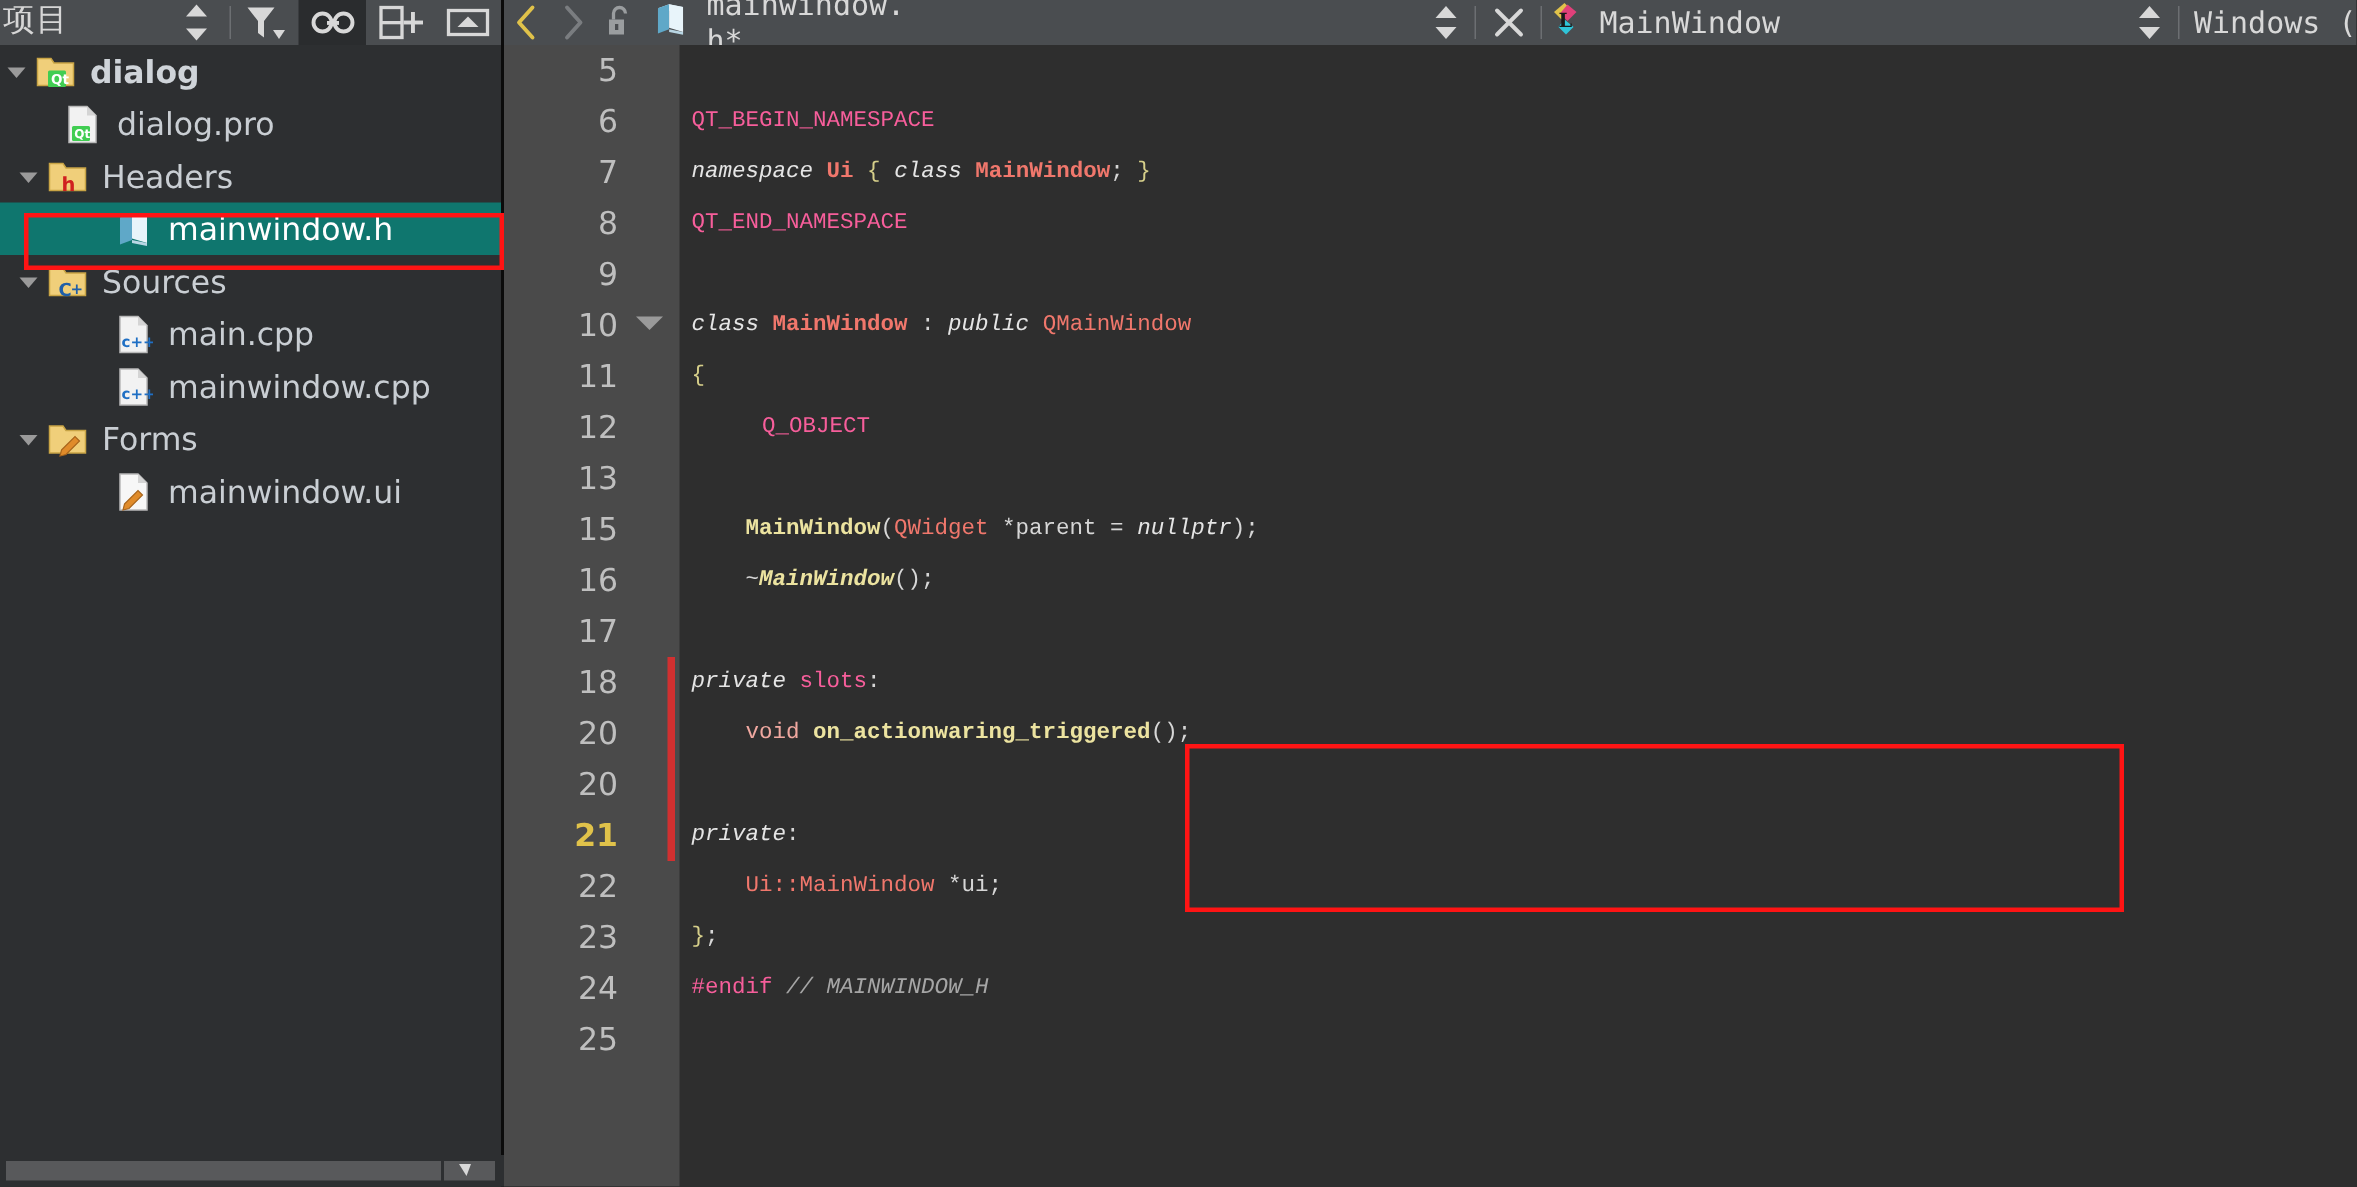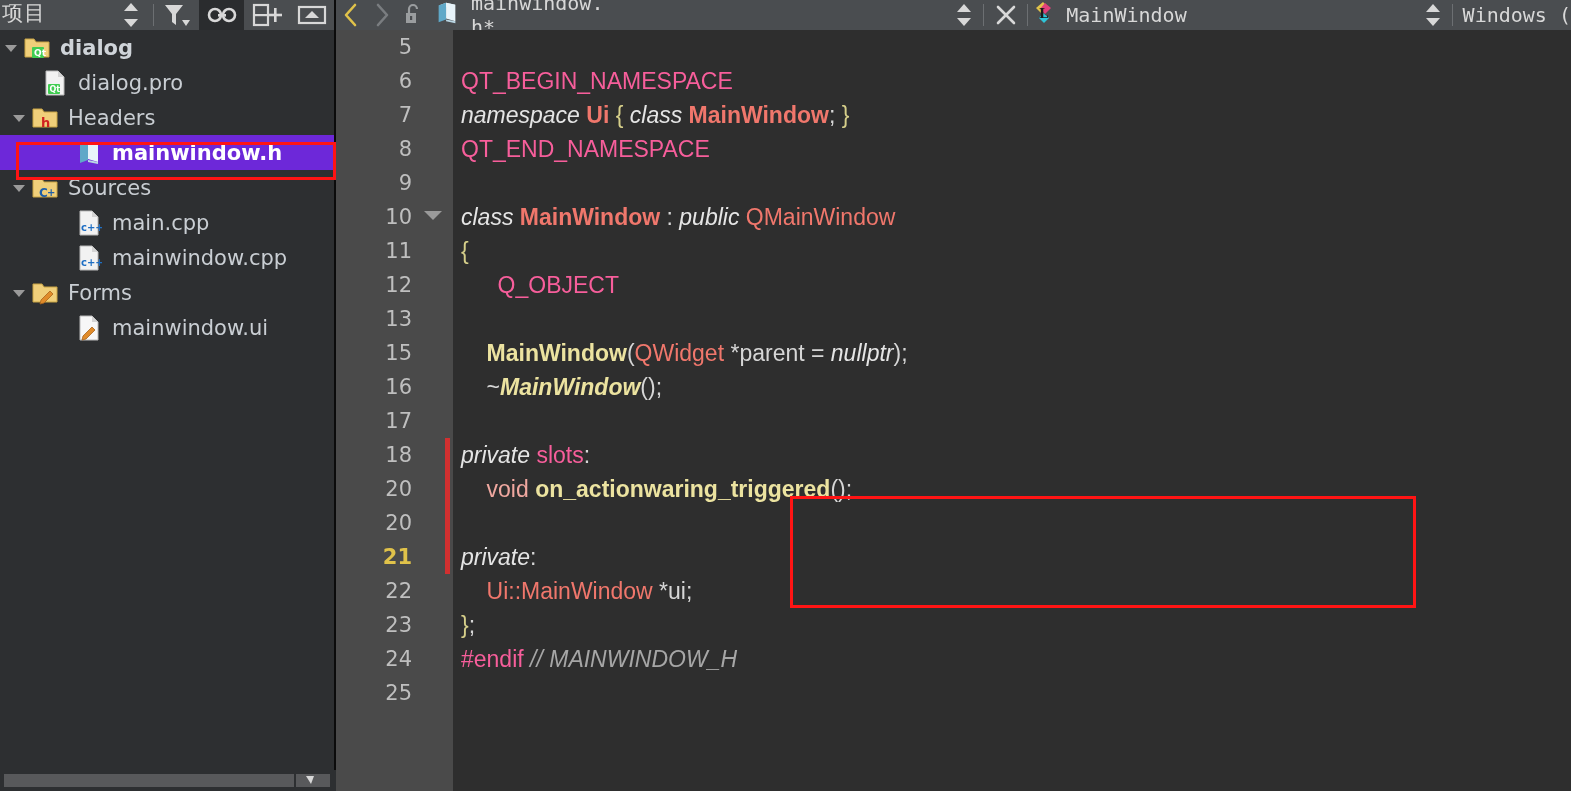--- a/index.html
+++ b/index.html
@@ -20,21 +20,21 @@
   .tb-spacer{flex:1;}
   .tb-btn{width:45px;height:30px;display:flex;align-items:center;justify-content:center;
           position:relative;}
   .tb-btn.active{background:#2a2c2e;}
   .tb-sep{width:1px;height:22px;background:#6c6f72;}
 
   
   .tree{position:absolute;top:30px;left:0;right:0;bottom:36px;overflow:hidden;}
   .trow{position:relative;height:35px;display:flex;align-items:center;color:#c8cdd2;
         font-size:21px;white-space:nowrap;}
-  .trow.selected{background:#6d28d9;font-weight:bold;}
+  .trow.selected{background:#0f766e;}
   .trow .arrow{width:22px;height:35px;display:flex;align-items:center;justify-content:center;}
   .trow .arrow svg{display:block;}
   .ticon{width:30px;height:30px;display:flex;align-items:center;justify-content:center;
          flex:0 0 30px;}
   .tlabel{padding-left:8px;color:#c9ced3;}
   .trow.bold .tlabel{font-weight:bold;color:#cfd4d9;}
   .trow.selected .tlabel{color:#ffffff;}
   .ind1{padding-left:8px;} .ind2{padding-left:40px;} .ind3{padding-left:74px;}
 
   
@@ -66,21 +66,21 @@
   .codepane{position:absolute;left:0;right:0;top:30px;bottom:0;background:#2e2e2e;}
   .gutter{position:absolute;left:0;top:0;width:117px;bottom:0;background:#4a4a4a;}
   .line{position:relative;height:34px;}
   .lnum{position:absolute;left:0;width:76px;text-align:right;color:#bfbfbf;font-size:21px;
         line-height:34px;font-family:"DejaVu Sans","Liberation Sans",sans-serif;}
   .lnum.cur{color:#e0c24a;font-weight:bold;}
   .fold{position:absolute;left:88px;top:11px;width:0;height:0;
         border-left:9px solid transparent;border-right:9px solid transparent;border-top:9px solid #9a9a9a;}
   .chbar{position:absolute;left:109px;width:5px;height:34px;background:#d13030;}
   .ctext{position:absolute;left:8px;top:0;height:34px;line-height:34px;
-        font-family:Liberation Sans, sans-serif;font-size:23px;
+        font-family:Liberation Mono, monospace;font-size:15px;
         white-space:pre;color:#d6d6d6;}
 
   
   .kw{color:#e5e5e5;font-style:italic;}
   .macro{color:#f75e9b;}
   .type{color:#f0776c;font-weight:bold;}
   .typeplain{color:#f0776c;}
   .fn{color:#ece3a0;font-weight:bold;}
   .fni{color:#ece3a0;font-weight:bold;font-style:italic;}
   .brace{color:#d6cf8a;}

